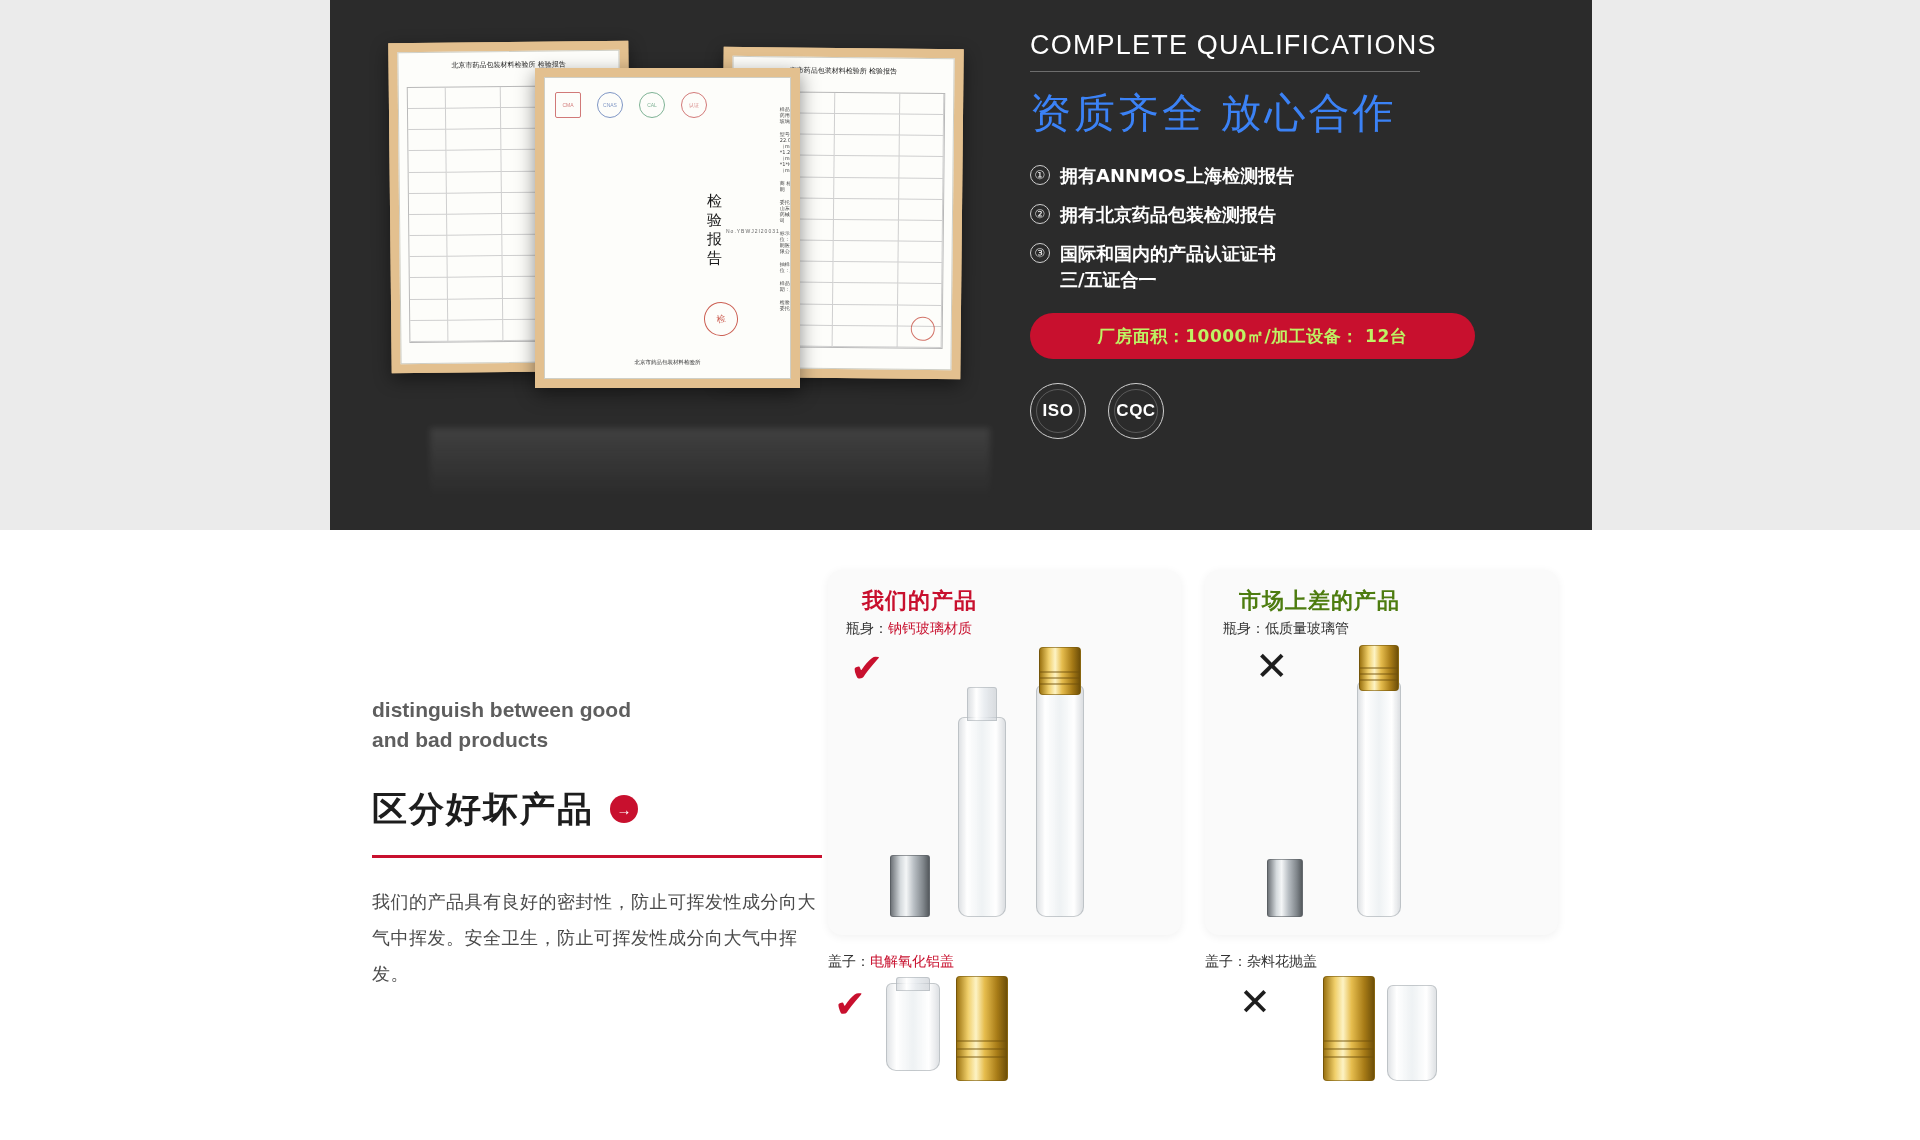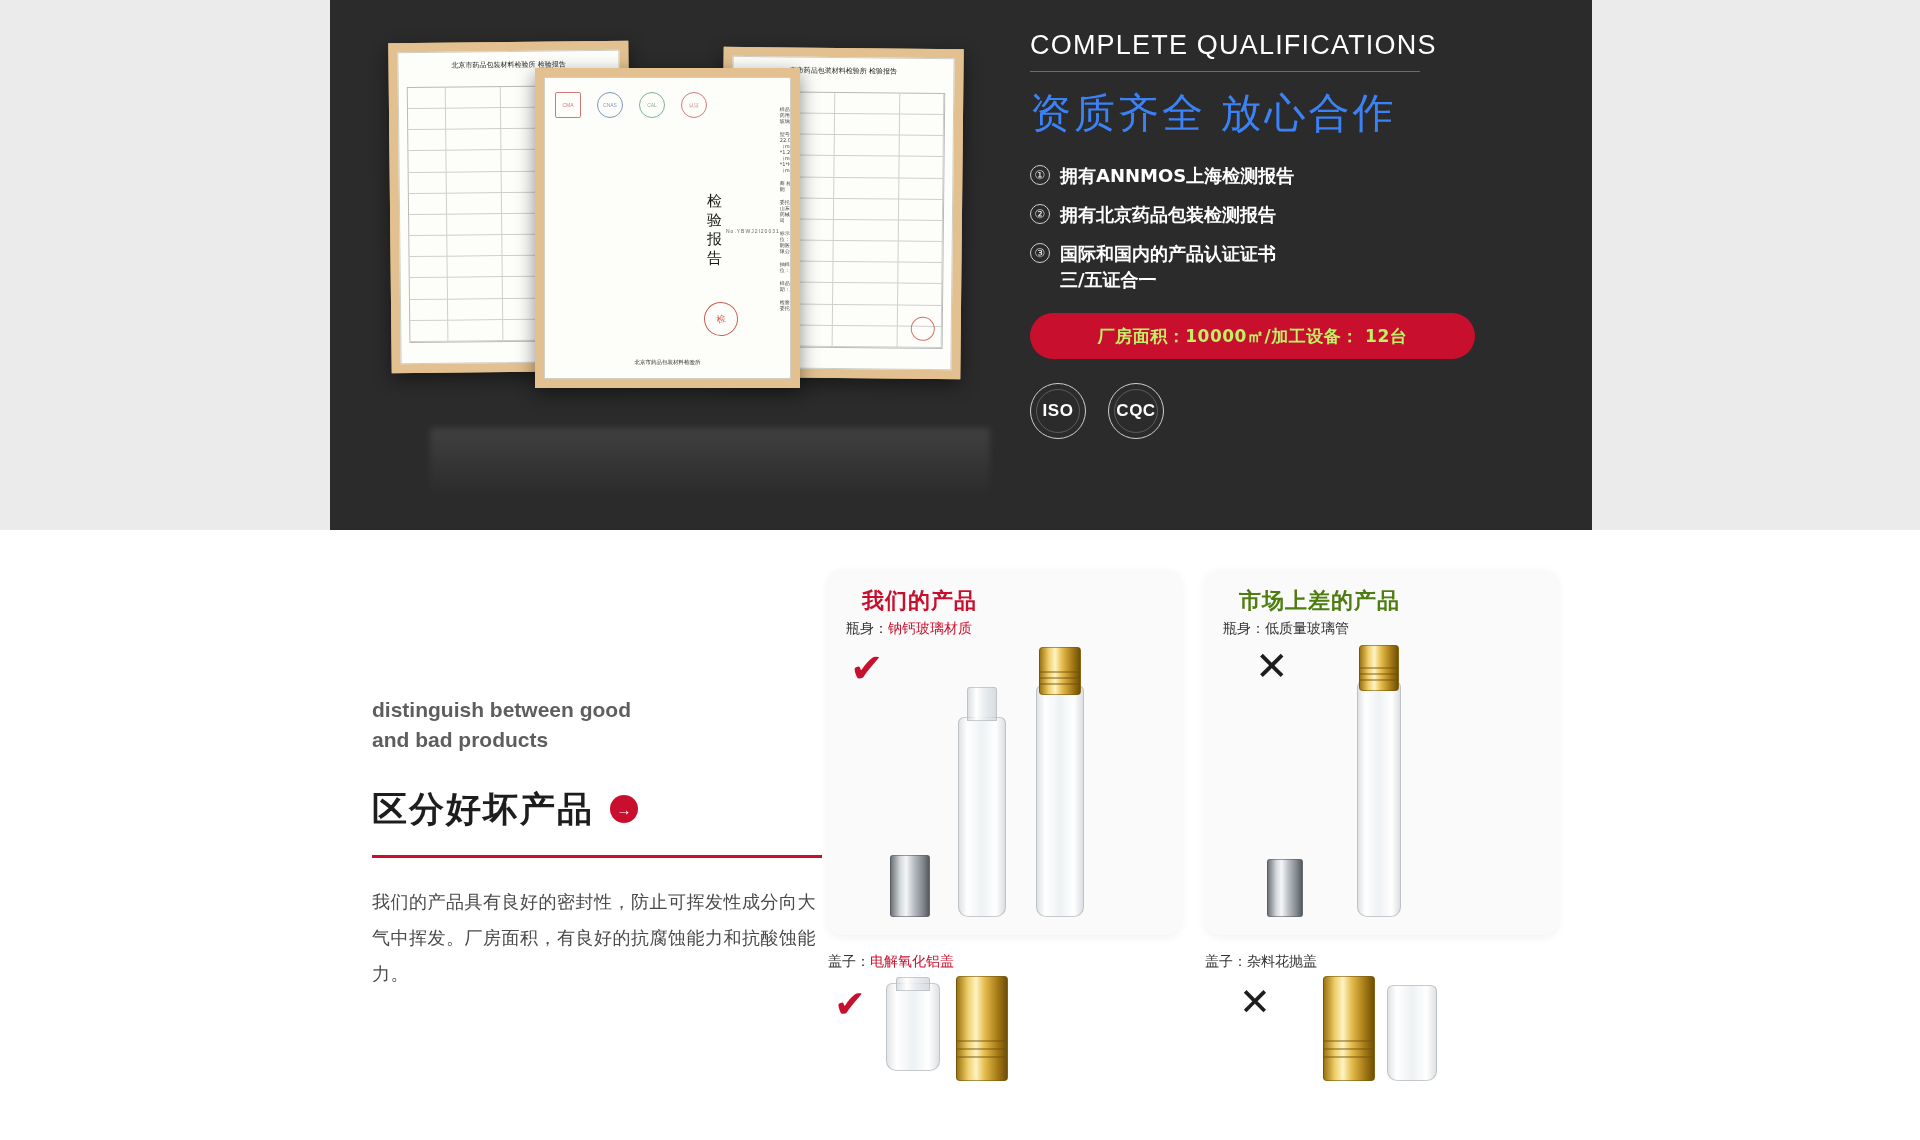--- a/index.html
+++ b/index.html
@@ -620,21 +620,21 @@
   <div class="bottom-section">
 
     <div class="left-copy">
       <div class="sub-en" style="white-space: pre-line;">distinguish between good
 and bad products</div>
       <div class="title-row">
         <div class="title-cn">区分好坏产品</div>
         <div class="arrow-btn">→</div>
       </div>
       <div class="red-rule"></div>
-      <div class="body-cn">我们的产品具有良好的密封性，防止可挥发性成分向大气中挥发。厂房面积，有良好的抗腐蚀能力和抗酸蚀能力。</div>
+      <div class="body-cn">我们的产品具有良好的密封性，防止可挥发性成分向大气中挥发。安全卫生，防止可挥发性成分向大气中挥发。</div>
     </div>
 
     <div class="compare">
       <div class="cards">
 
         <div class="card">
           <div class="card-title good">我们的产品</div>
           <div class="card-sub">
             <span>瓶身：</span><span class="hl">钠钙玻璃材质</span>
           </div>

